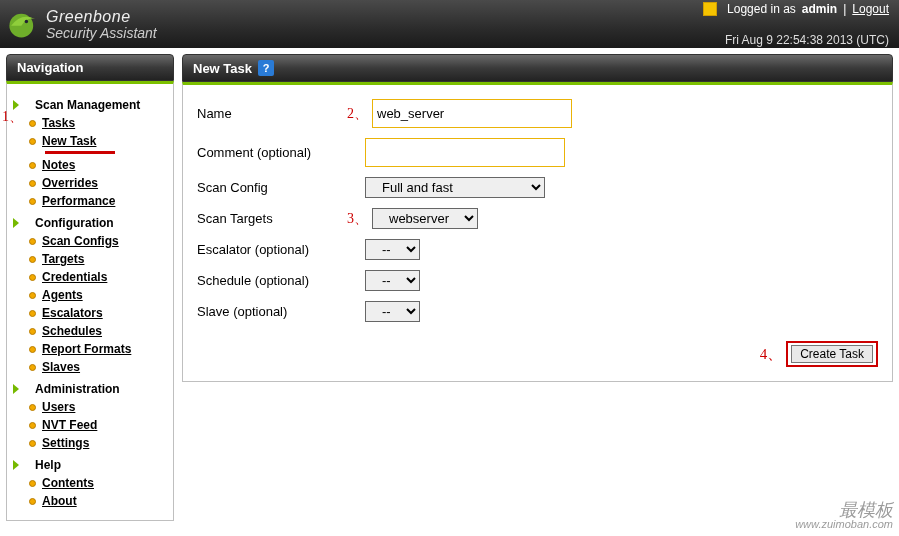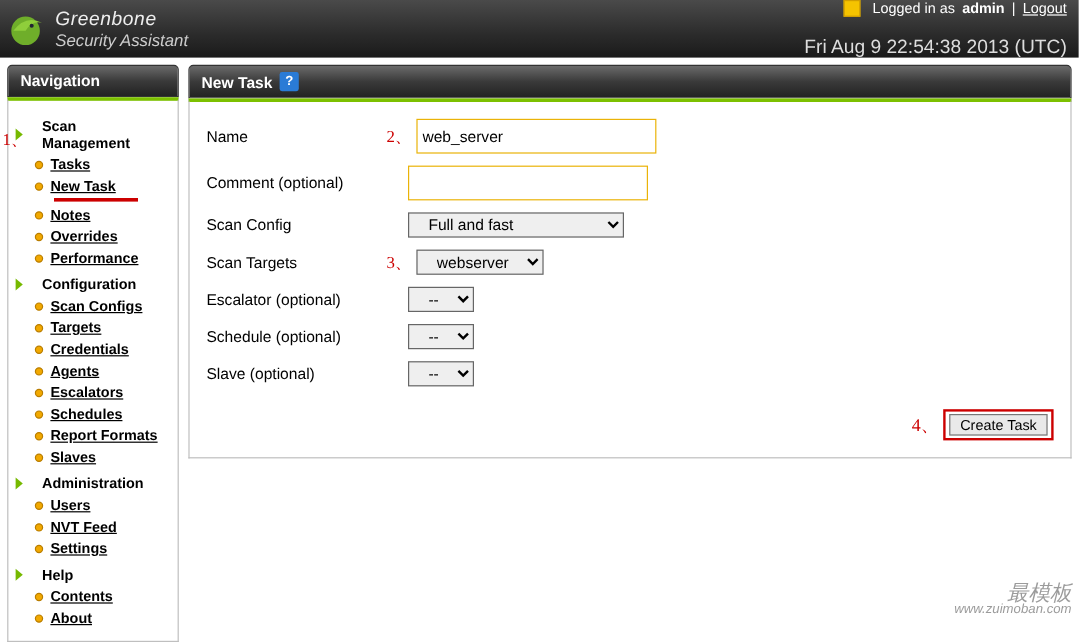--- a/index.html
+++ b/index.html
@@ -22,25 +22,25 @@
   .brand-top { font-size: 16px; font-weight: 400; letter-spacing: .5px; color:#eee; }
   .brand-bottom { font-size: 14px; font-weight: 300; color:#ccc; }
   .header-right { margin-left: auto; text-align: right; font-size: 12px; }
   .header-right .login-line { display:flex; align-items:center; justify-content:flex-end; gap:6px; }
   .header-right a { color: #fff; }
   .diamond {
     width: 14px; height: 14px; display:inline-block;
     background:#f5c300; transform: rotate(0deg); border:1px solid #d19e00;
     margin-right:4px;
   }
-  .header-right .time { margin-top:17px; color:#ddd; font-size:16px; }
+  .header-right .time { margin-top:17px; color:#ddd; font-size:12px; }
 
   
   .layout { display:flex; align-items:flex-start; padding:6px; gap:8px; }
-  .sidebar { width:143px; }
+  .sidebar { width:168px; }
   .main { flex:1; }
 
   
   .panel-head {
     background: linear-gradient(to bottom,#6a6a6a 0%, #3a3a3a 50%, #222 100%);
     color:#fff;
     font-weight:bold;
     font-size:13px;
     padding:5px 10px;
     border:1px solid #333;
@@ -81,21 +81,21 @@
 
   .help-icon {
     width:16px;height:16px;background:#2a7bd6;color:#fff;font-weight:bold;font-size:11px;
     display:inline-flex;align-items:center;justify-content:center;border-radius:2px;
   }
 
   .side-num { color:#cc0000; font-family:serif; font-size:14px; position:absolute; }
   .rel { position:relative; }
 
   
-  .watermark { position:fixed; right:6px; bottom:22px; opacity:.65; font-style:italic; font-size:18px; color:#666; pointer-events:none; text-align:right; line-height:1; }
+  .watermark { position:fixed; right:6px; bottom:6px; opacity:.65; font-style:italic; font-size:18px; color:#666; pointer-events:none; text-align:right; line-height:1; }
   .watermark small{ font-size:11px; display:block; }
 </style>
 </head>
 <body>
 
 <div class="header">
   <div class="logo-wrap">
     <svg class="logo-icon" viewBox="0 0 40 40">
       <circle cx="18" cy="22" r="14" fill="#6fae2a"></circle>
       <path d="M6 22 Q18 6 34 14 Q24 12 18 22 Z" fill="#8fce3b"></path>

